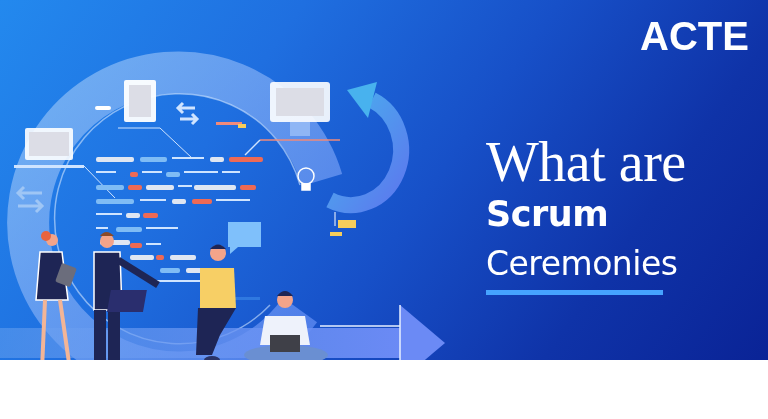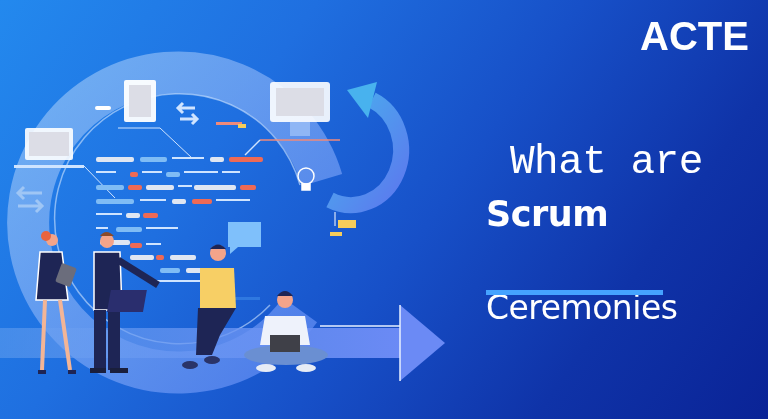--- a/index.html
+++ b/index.html
@@ -1,31 +1,31 @@
 <!DOCTYPE html>
 <html><head>
   <meta charset="utf-8">
   <style>
     html, body { margin: 0; padding: 0; }
     body { width: 768px; height: 419px; overflow: hidden; font-family: "Liberation Sans", sans-serif; }
     .banner {
-      position: relative; width: 768px; height: 419px; overflow: hidden;
+      position: relative; width: 768px; height: 360px; overflow: hidden;
       background: linear-gradient(125deg, #2389ee 0%, #1f6fe0 30%, #1750c8 55%, #0f33a8 78%, #0a2396 100%);
     }
     .logo {
       position: absolute; top: 14px; left: 640px;
       color: #ffffff; font-weight: 700; font-size: 40px; letter-spacing: 0px;
       font-family: "Liberation Sans", sans-serif;
     }
     .headline {
       position: absolute; left: 486px; top: 138px; color: #ffffff;
     }
-    .headline .l1 { font-size: 41px; font-weight: 300; line-height: 48px; letter-spacing: -0.5px; font-family: Liberation Mono, monospace; font-weight: normal; margin-left: 24px; }
+    .headline .l1 { font-size: 56px; font-weight: 300; line-height: 48px; letter-spacing: -0.5px; font-family: Liberation Serif, serif; font-weight: normal; }
     .headline .l2 { font-size: 35px; font-weight: 700; line-height: 56px; letter-spacing: -0.5px; font-family: "DejaVu Sans", sans-serif; }
-    .headline .l3 { font-size: 33px; line-height: 44px; letter-spacing: -0.5px; font-family: "DejaVu Sans", sans-serif; margin-top: 44px; }
+    .headline .l3 { font-size: 33px; line-height: 44px; letter-spacing: -0.5px; font-family: "DejaVu Sans", sans-serif; }
     .underline {
       position: absolute; left: 486px; top: 290px; width: 177px; height: 5px; background: #45a3ff;
     }
     .illus { position: absolute; left: 0; top: 0; width: 470px; height: 419px; }
   </style>
 </head>
 <body>
 
 <div class="banner">
 

